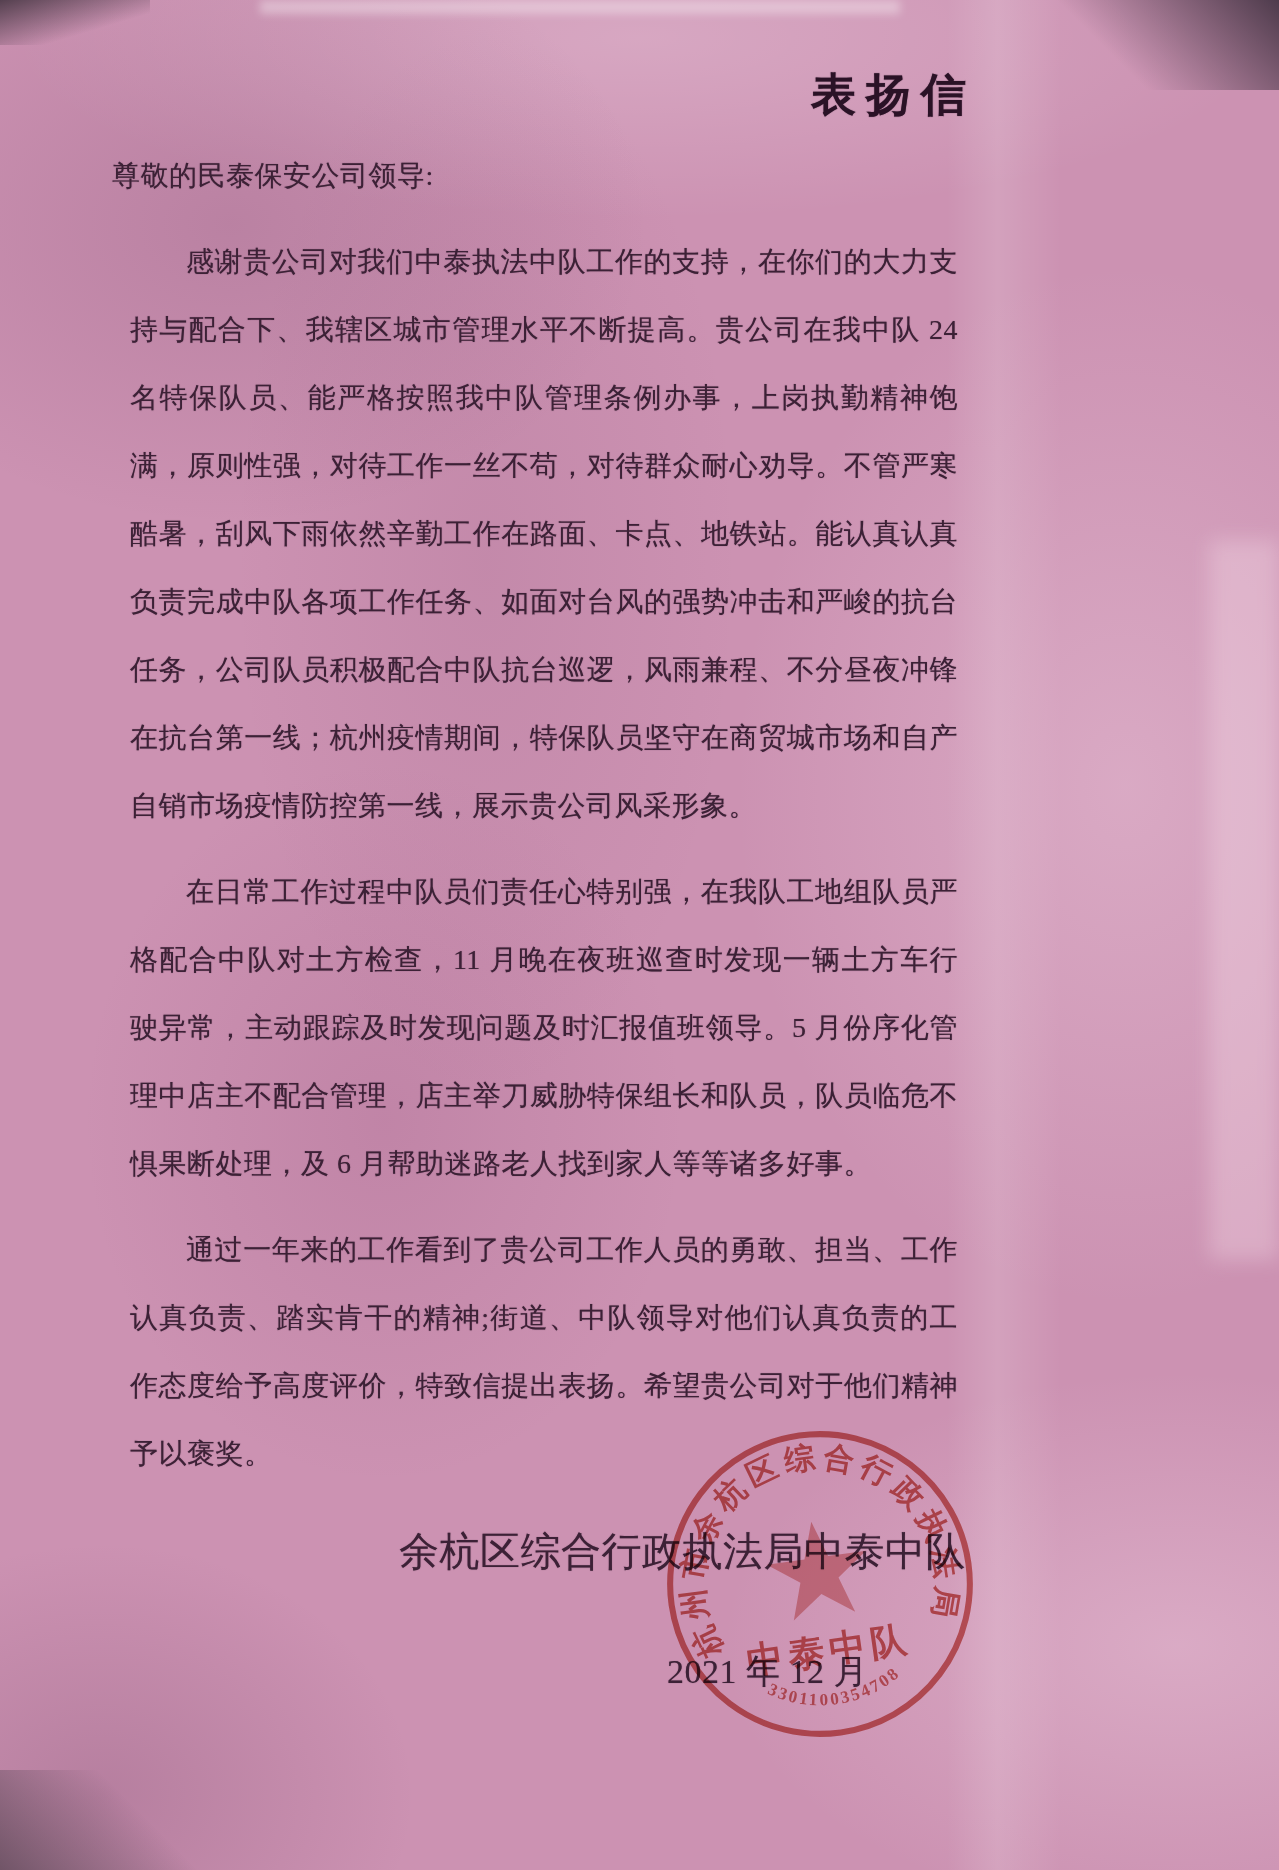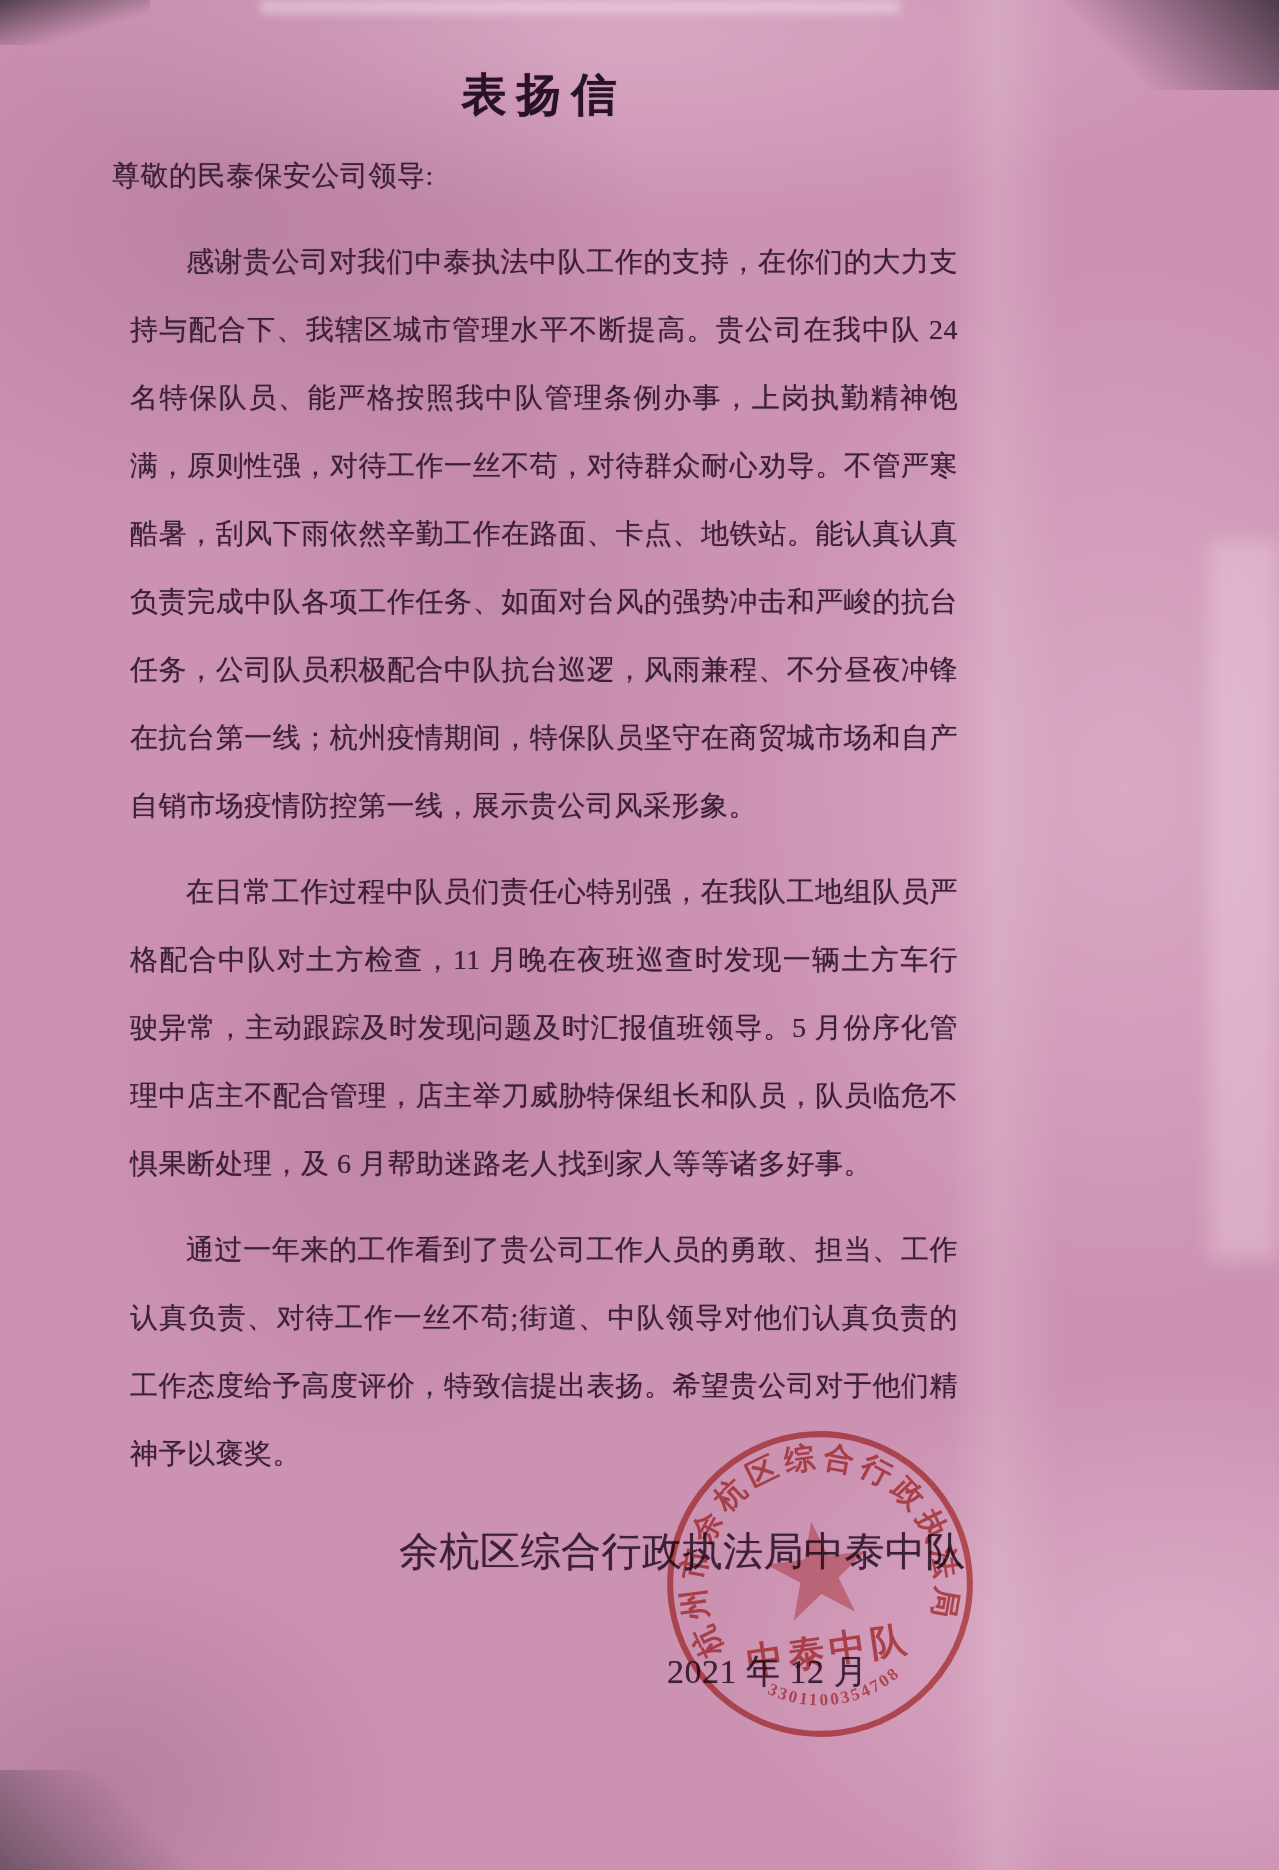--- a/index.html
+++ b/index.html
@@ -57,21 +57,21 @@
     top: 64px;
     width: 864px;
     color: #3c2136;
     font-size: 28px;
     line-height: 68px;
     letter-spacing: 0.5px;
     text-shadow: 0 0 1px rgba(58,32,54,0.55);
   }
   .title {
     margin: 0;
-    text-align: center;
+    text-align: right;
     font-size: 45px;
     font-weight: bold;
     color: #2a1226;
     letter-spacing: 10px;
     line-height: 62px;
     text-shadow: 0 0 1px rgba(42,18,38,0.8);
   }
   .salutation {
     margin: 16px 0 0 0;
     font-weight: normal;
@@ -138,21 +138,21 @@
   <div class="shade shade-top-right"></div>
   <div class="shade shade-top-strip"></div>
   <div class="shade shade-bottom-left"></div>
   <div class="shade shade-right-band"></div>
 
   <div class="content">
     <h1 class="title">表扬信</h1>
     <p class="salutation">尊敬的民泰保安公司领导:</p>
     <p class="para">感谢贵公司对我们中泰执法中队工作的支持，在你们的大力支持与配合下、我辖区城市管理水平不断提高。贵公司在我中队 24 名特保队员、能严格按照我中队管理条例办事，上岗执勤精神饱满，原则性强，对待工作一丝不苟，对待群众耐心劝导。不管严寒酷暑，刮风下雨依然辛勤工作在路面、卡点、地铁站。能认真认真负责完成中队各项工作任务、如面对台风的强势冲击和严峻的抗台任务，公司队员积极配合中队抗台巡逻，风雨兼程、不分昼夜冲锋在抗台第一线；杭州疫情期间，特保队员坚守在商贸城市场和自产自销市场疫情防控第一线，展示贵公司风采形象。</p>
     <p class="para">在日常工作过程中队员们责任心特别强，在我队工地组队员严格配合中队对土方检查，11 月晚在夜班巡查时发现一辆土方车行驶异常，主动跟踪及时发现问题及时汇报值班领导。5 月份序化管理中店主不配合管理，店主举刀威胁特保组长和队员，队员临危不惧果断处理，及 6 月帮助迷路老人找到家人等等诸多好事。</p>
-    <p class="para">通过一年来的工作看到了贵公司工作人员的勇敢、担当、工作认真负责、对待工作一丝不苟;街道、中队领导对他们认真负责的工作态度给予高度评价，特致信提出表扬。希望贵公司对于他们精神予以褒奖。</p>
+    <p class="para">通过一年来的工作看到了贵公司工作人员的勇敢、担当、工作认真负责、踏实肯干的精神;街道、中队领导对他们认真负责的工作态度给予高度评价，特致信提出表扬。希望贵公司对于他们精神予以褒奖。</p>
     <p class="signature">余杭区综合行政执法局中泰中队</p>
     <p class="date">2021 年 12 月</p>
   </div>
 
   <svg class="seal" viewBox="0 0 320 320" xmlns="http://www.w3.org/2000/svg">
     <circle cx="160" cy="160" r="148" fill="none" stroke="#c4423a" stroke-width="6" opacity="0.8"></circle>
     <path id="sealTopArc" d="M 51.9 199.3 A 115 115 0 1 1 268.1 199.3" fill="none"></path>
     <text class="seal-ring-text">
       <textPath href="#sealTopArc" startOffset="50%" text-anchor="middle">杭州市余杭区综合行政执法局</textPath>
     </text>

